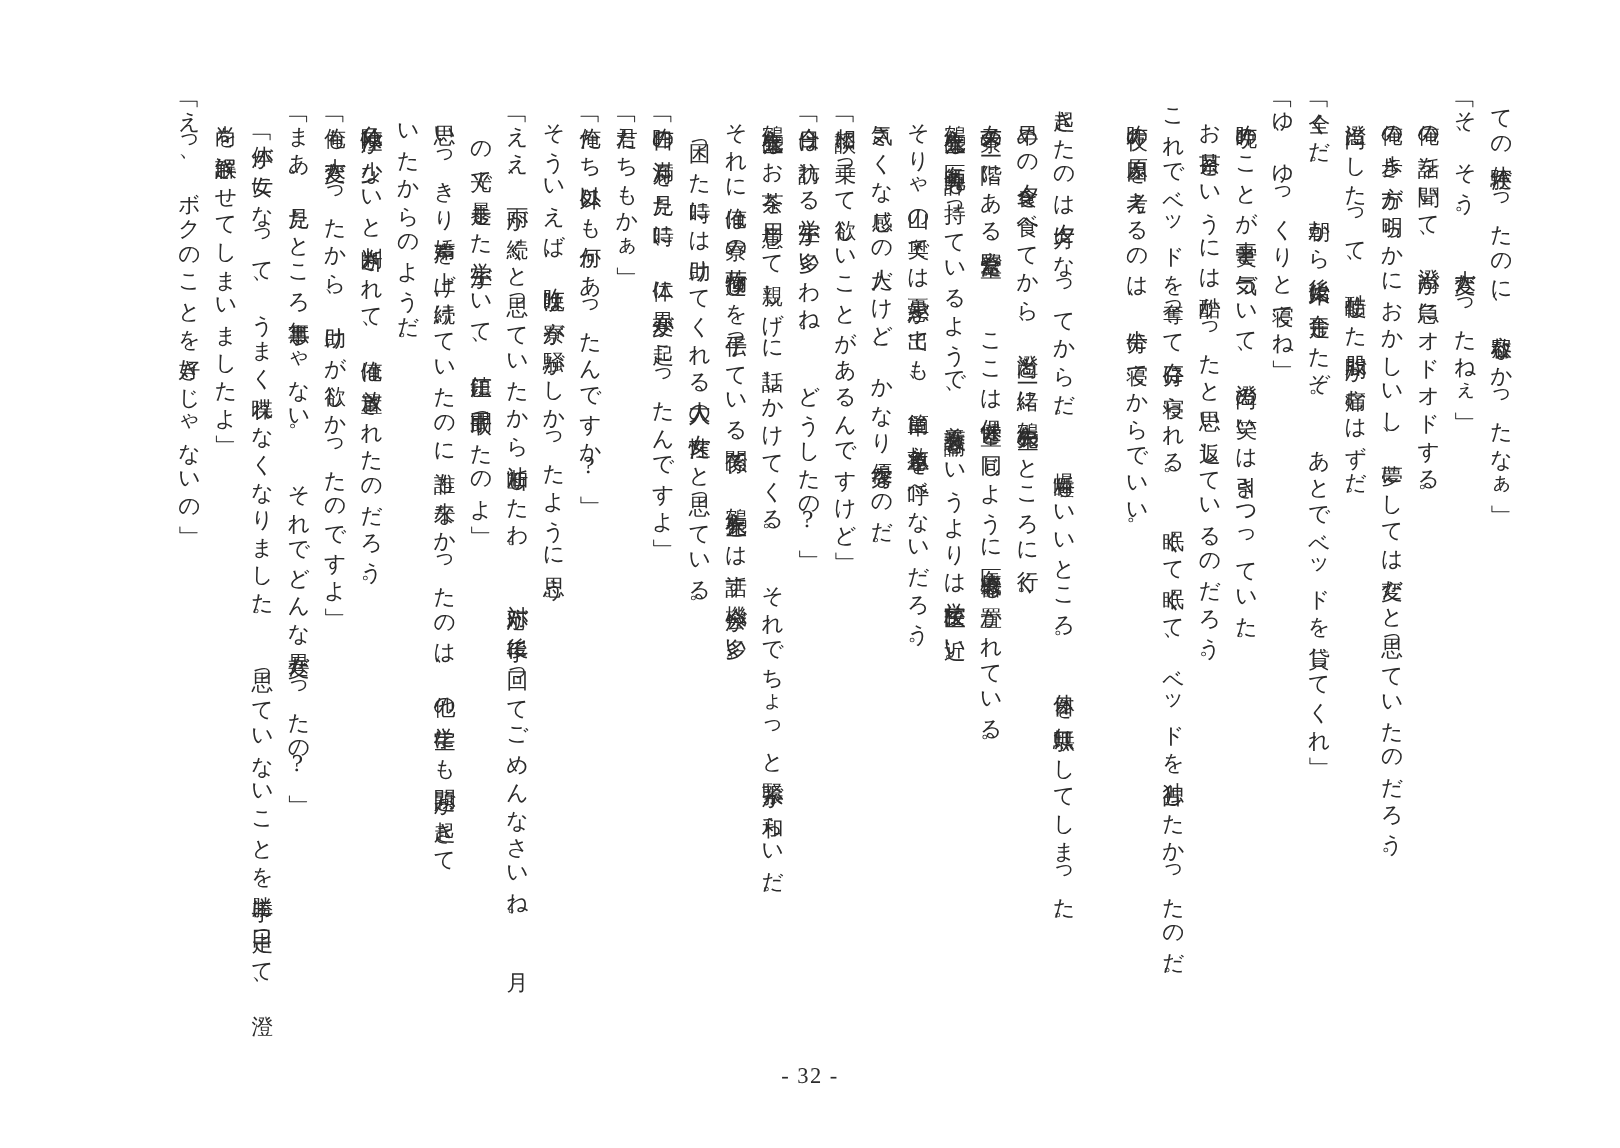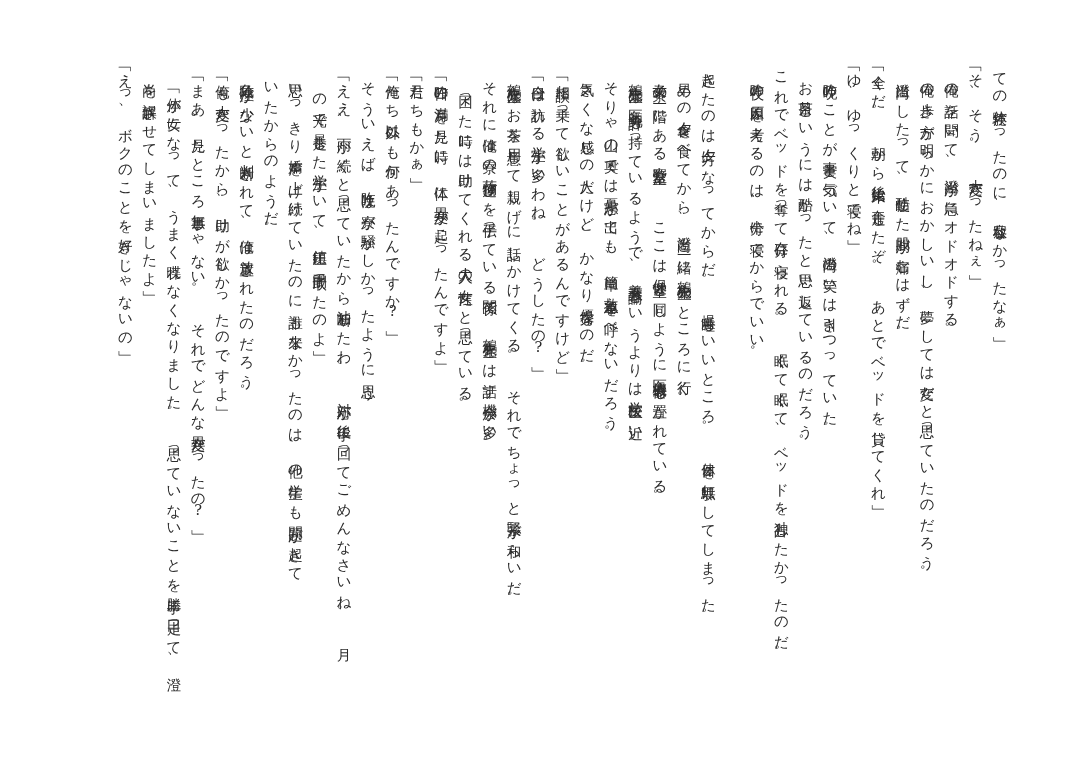--- a/index.html
+++ b/index.html
@@ -100,14 +100,15 @@
     <div class="col i2">昨晩のことが事実と気づいて、澄尚の笑いは引きつっていた。</div>
     <div class="col i1">「ゆ、ゆっくりと寝てね」</div>
     <div class="col i1">「全くだ。　朝から後始末に奔走したぞ。　あとでベッドを貸してくれ」</div>
     <div class="col i2">澄尚にしたって、酷使した股間が痛むはずだ。</div>
     <div class="col i2">俺の歩き方が明らかにおかしいし、夢にしては変だと思っていたのだろう。</div>
     <div class="col i2">俺の話を聞いて、澄尚が急にオドオドする。</div>
     <div class="col i1">「そ、そう。　大変だったねぇ」</div>
     <div class="col i1">ての体験だったのに、容赦なかったなぁ」</div>
   </div>
 
+  <div class="page-number">- 32 -</div>
 
 </div>
 
 </body></html>

